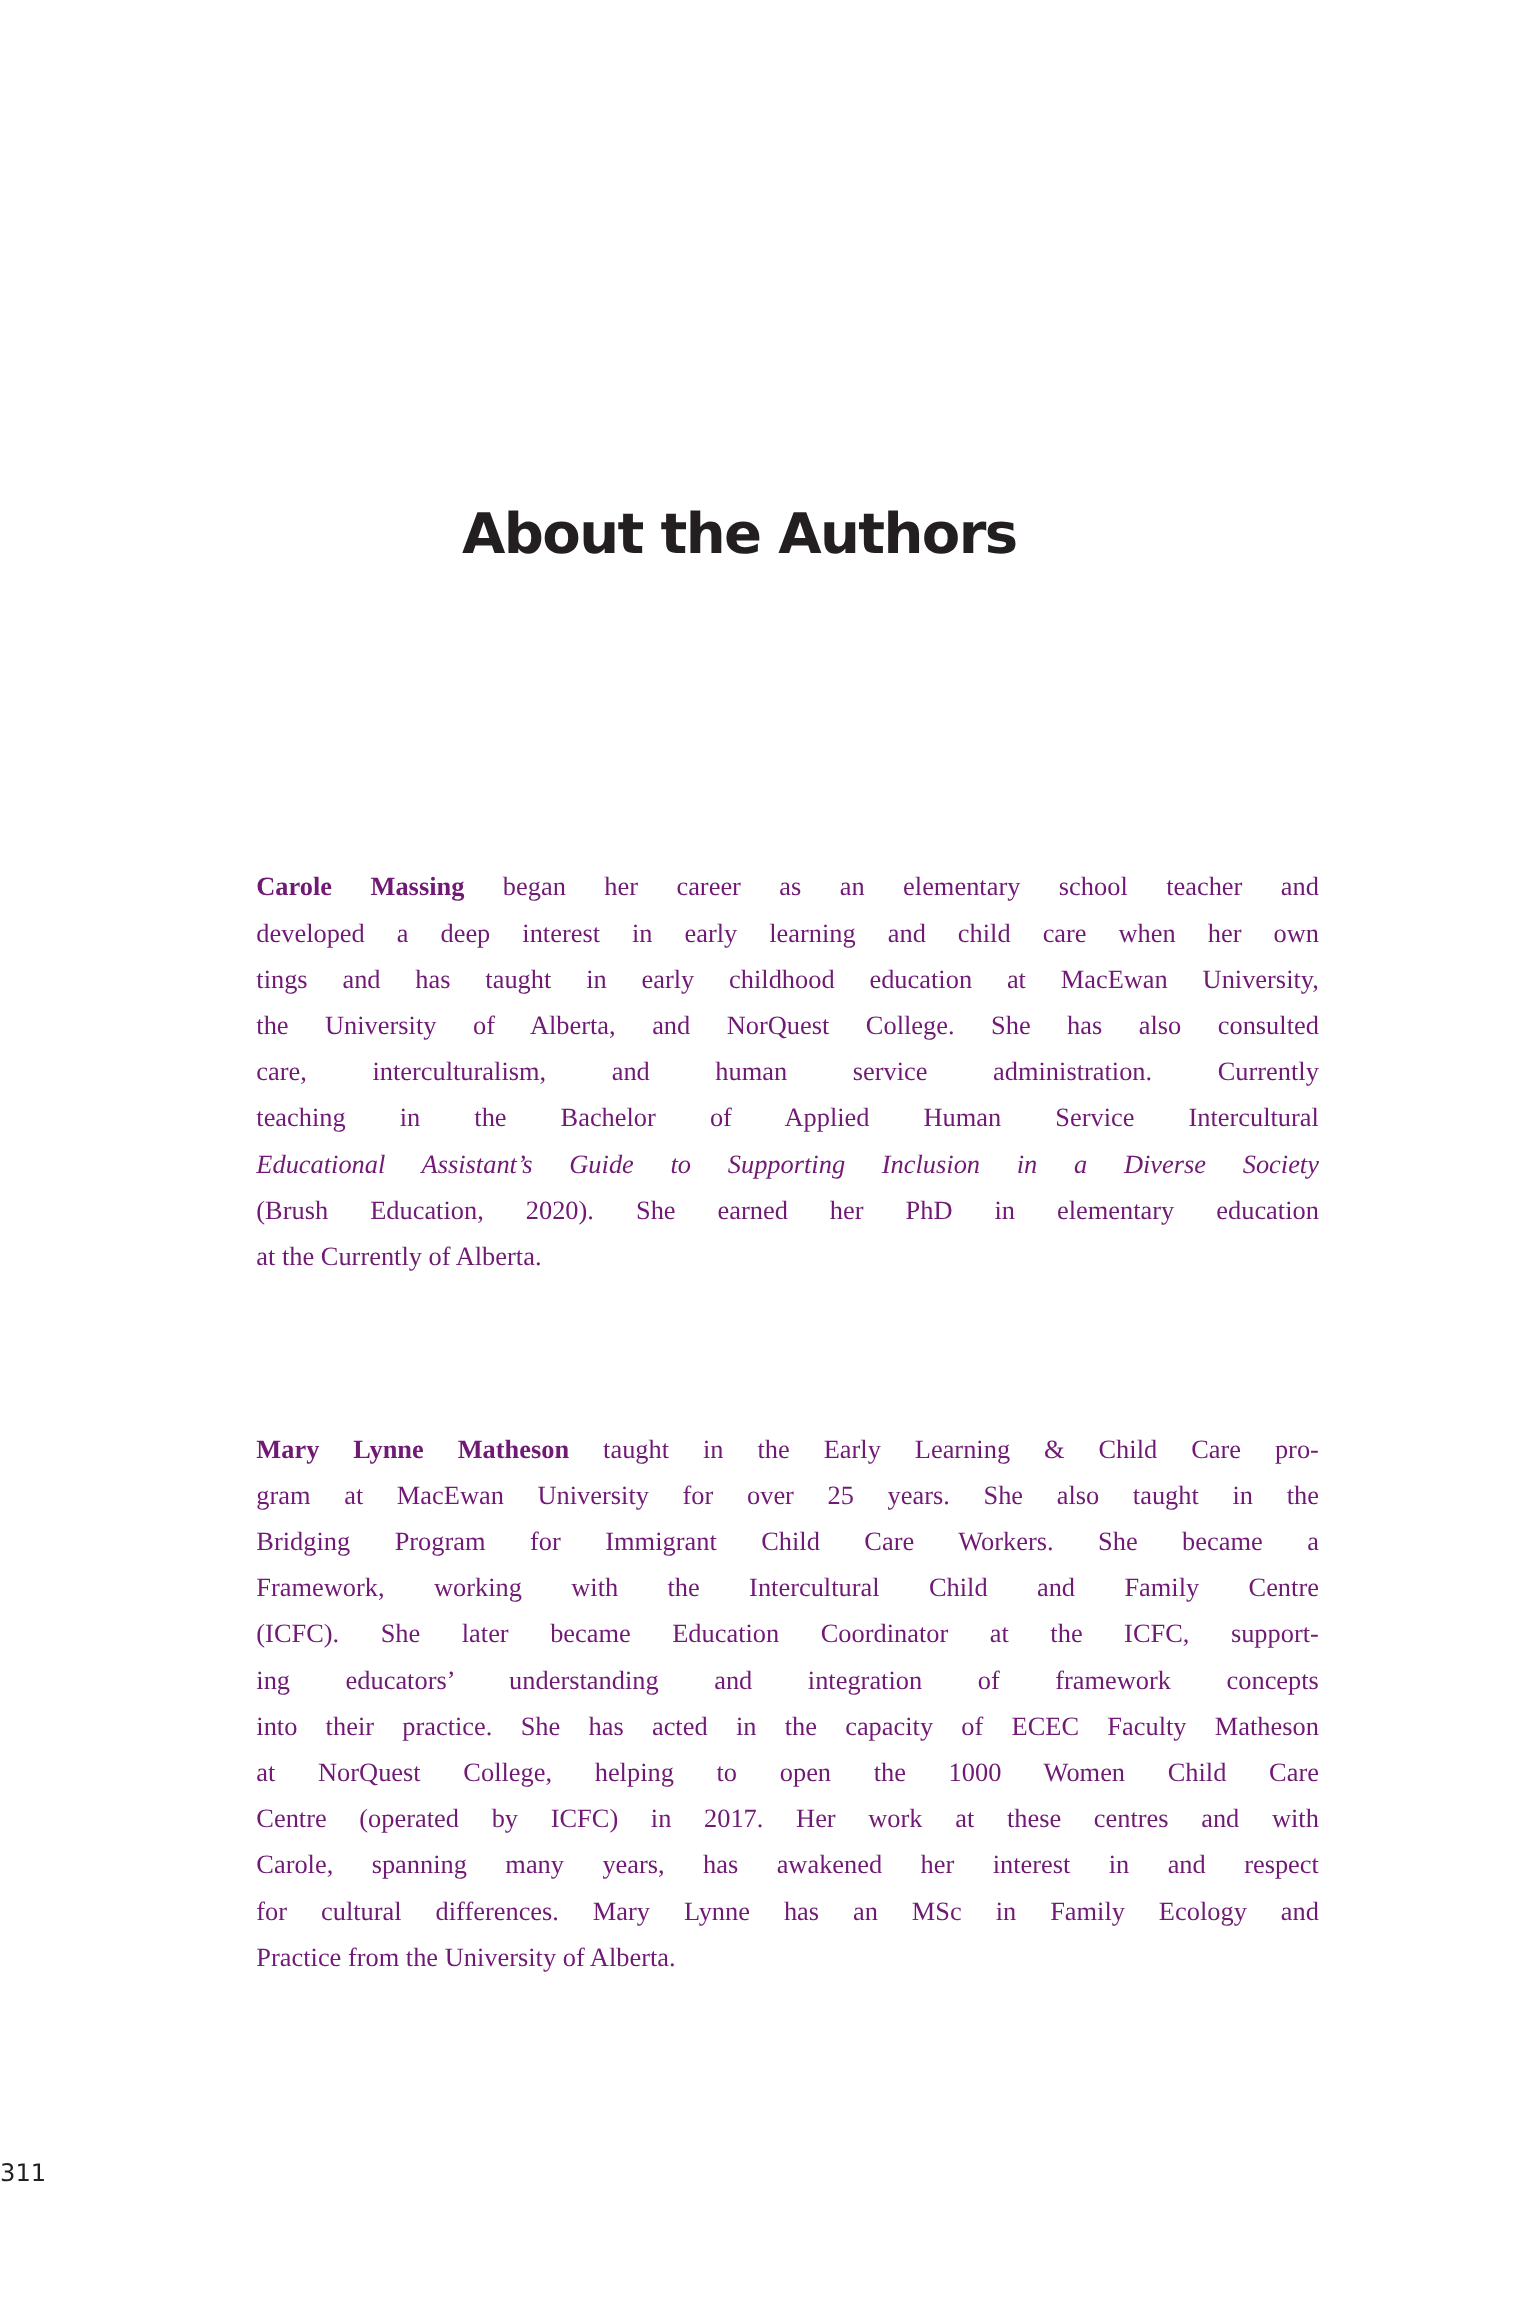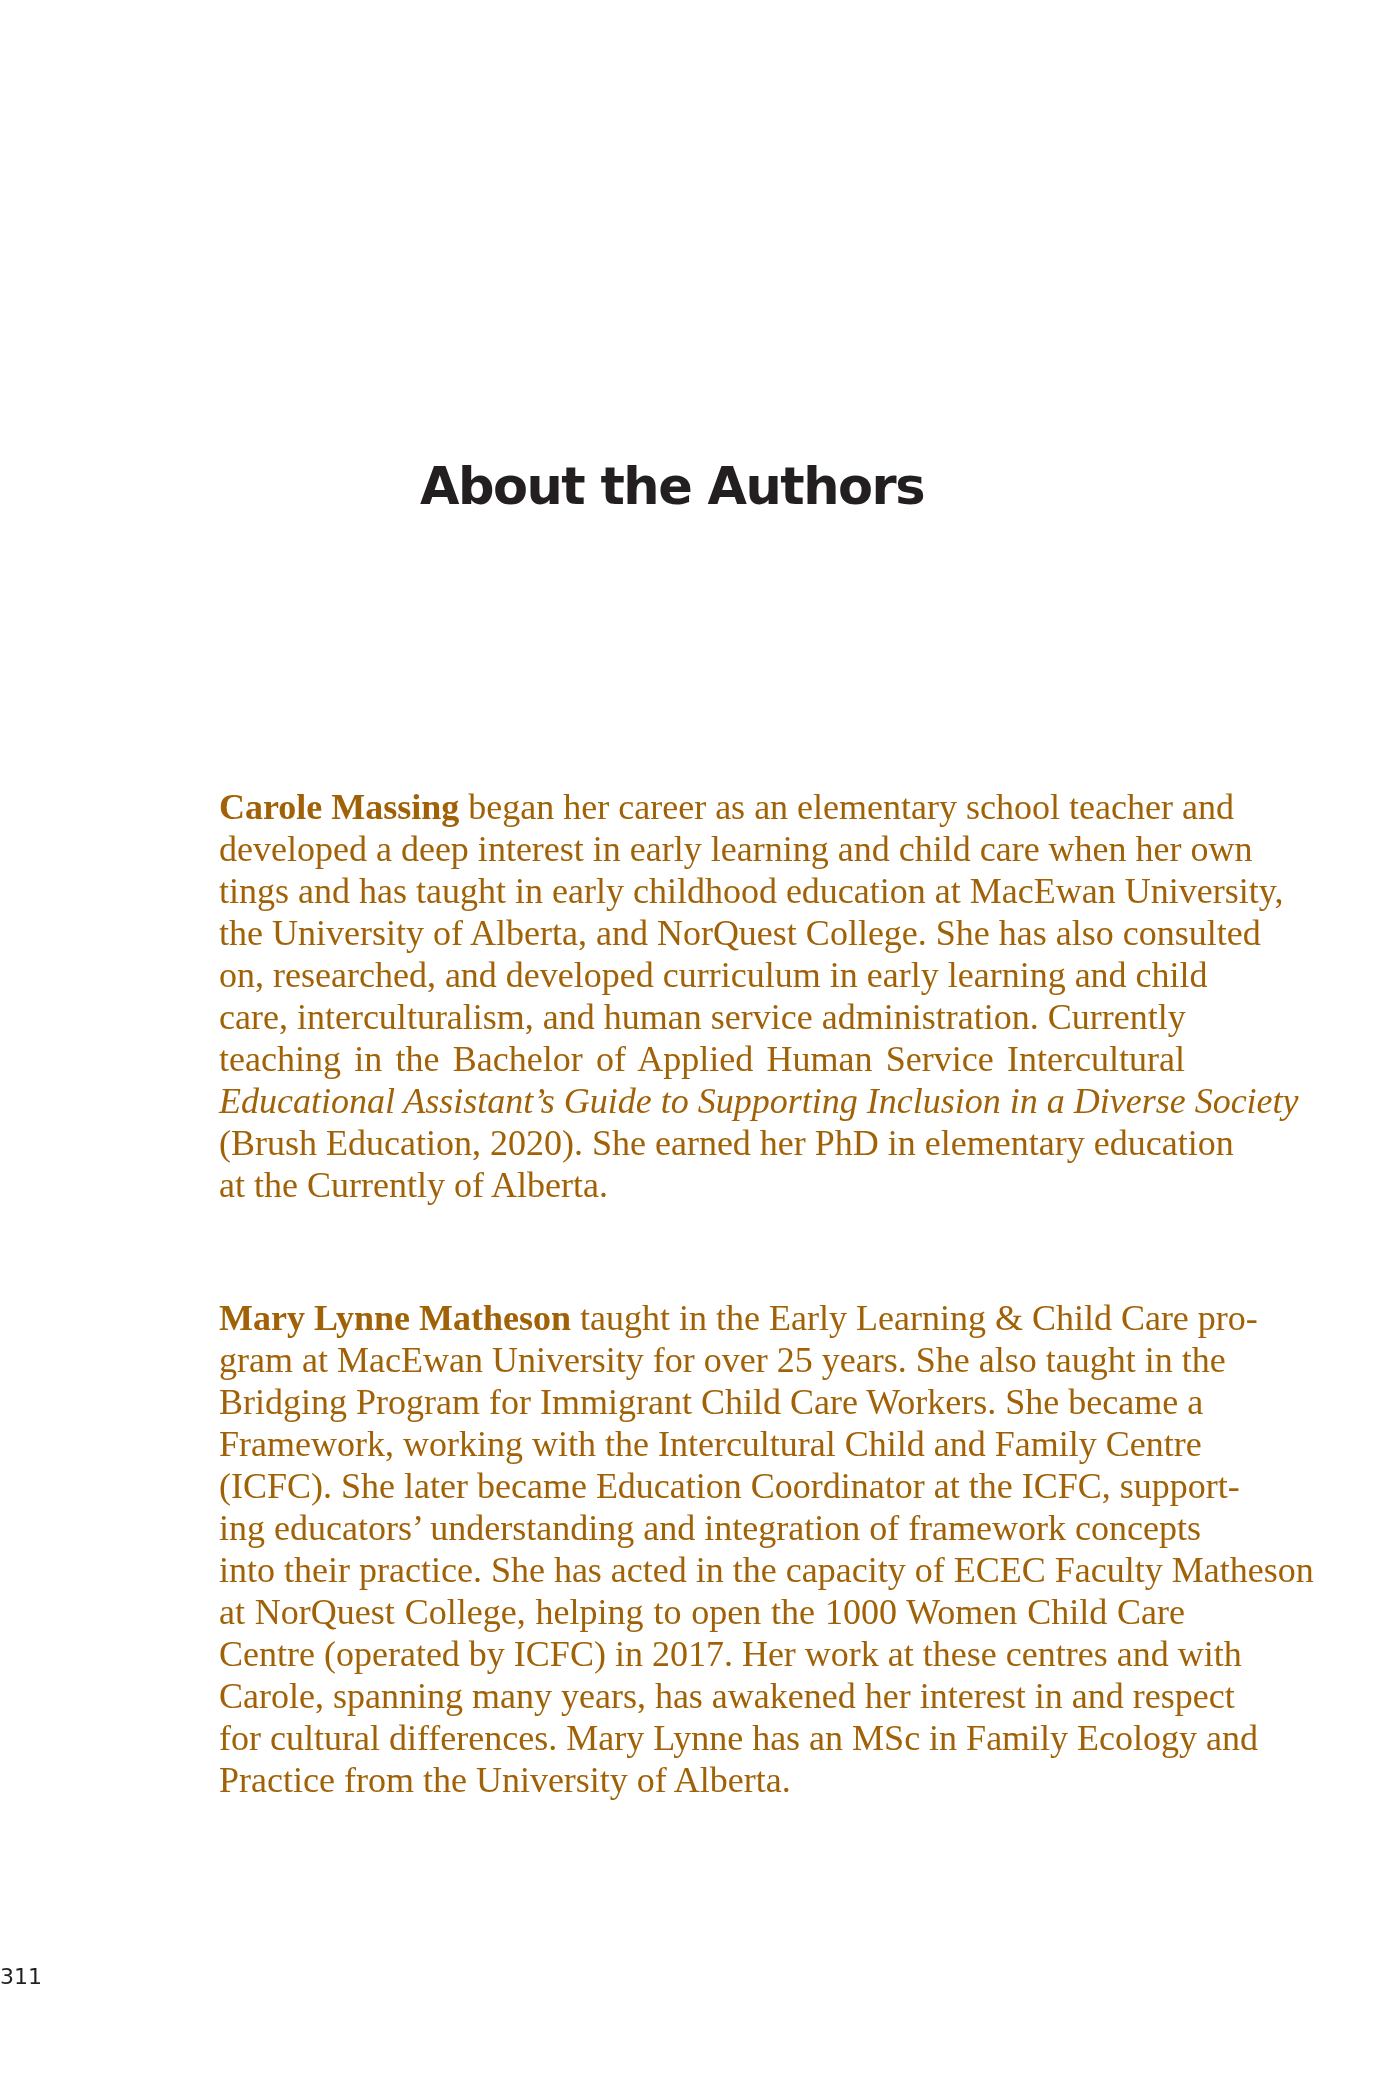--- a/index.html
+++ b/index.html
@@ -23,26 +23,26 @@
       font-family: "DejaVu Sans", "Liberation Sans", sans-serif;
       font-weight: bold;
       font-size: 51px;
       letter-spacing: -1.5px;
       line-height: 70px;
       color: #231f20;
       margin: 0;
     }
     .bio {
       position: absolute;
-      left: 219px;
+      left: 233px;
       width: 966px;
       font-family: "Liberation Serif", "DejaVu Serif", serif;
-      font-size: 36px;
+      font-size: 24px;
       line-height: 42px;
-      color: #a16207;
+      color: #701a75;
     }
     .bio .line {
       display: block;
       text-align: justify;
       text-align-last: justify;
       white-space: nowrap;
       height: 42px;
     }
     .bio .line.last {
       text-align-last: left;
@@ -69,21 +69,20 @@
 </head>
 <body>
 
 <h1 class="page-title">About the Authors</h1>
 
 <div class="bio" id="bio-massing">
   <span class="line"><span class="name">Carole Massing</span><span> began her career as an elementary school teacher and</span></span>
   <span class="line">developed a deep interest in early learning and child care when her own</span>
   <span class="line">tings and has taught in early childhood education at MacEwan University,</span>
   <span class="line">the University of Alberta, and NorQuest College. She has also consulted</span>
-  <span class="line">on, researched, and developed curriculum in early learning and child</span>
   <span class="line">care, interculturalism, and human service administration. Currently</span>
   <span class="line">teaching in the Bachelor of Applied Human Service Intercultural</span>
   <span class="line ital">Educational Assistant’s Guide to Supporting Inclusion in a Diverse Society</span>
   <span class="line">(Brush Education, 2020). She earned her PhD in elementary education</span>
   <span class="line last">at the Currently of Alberta.</span>
 </div>
 
 <div class="bio" id="bio-matheson">
   <span class="line"><span class="name">Mary Lynne Matheson</span><span> taught in the Early Learning &amp; Child Care pro-</span></span>
   <span class="line">gram at MacEwan University for over 25 years. She also taught in the</span>

